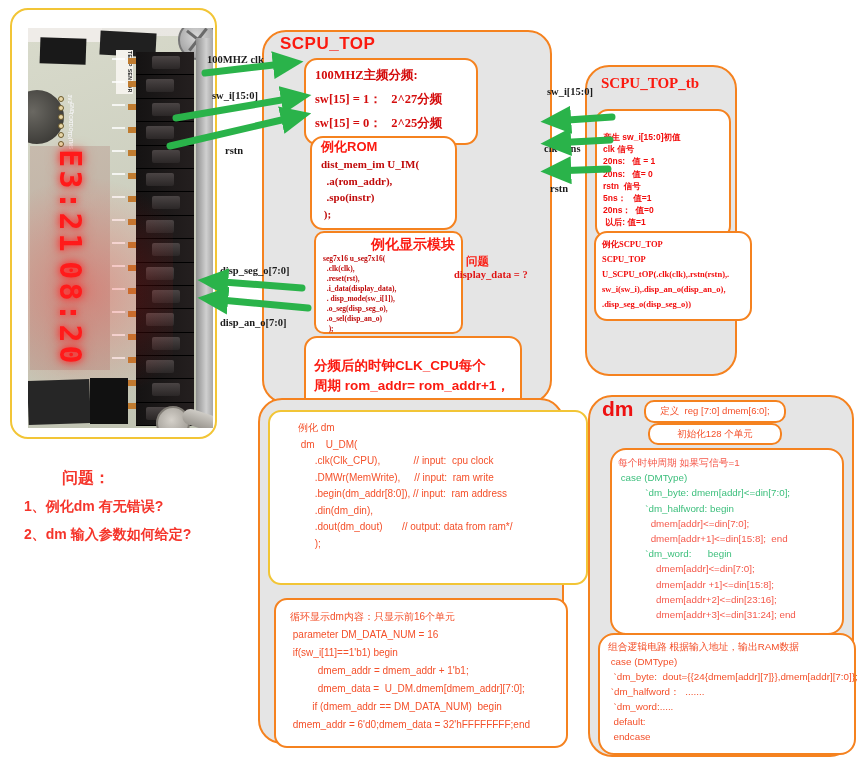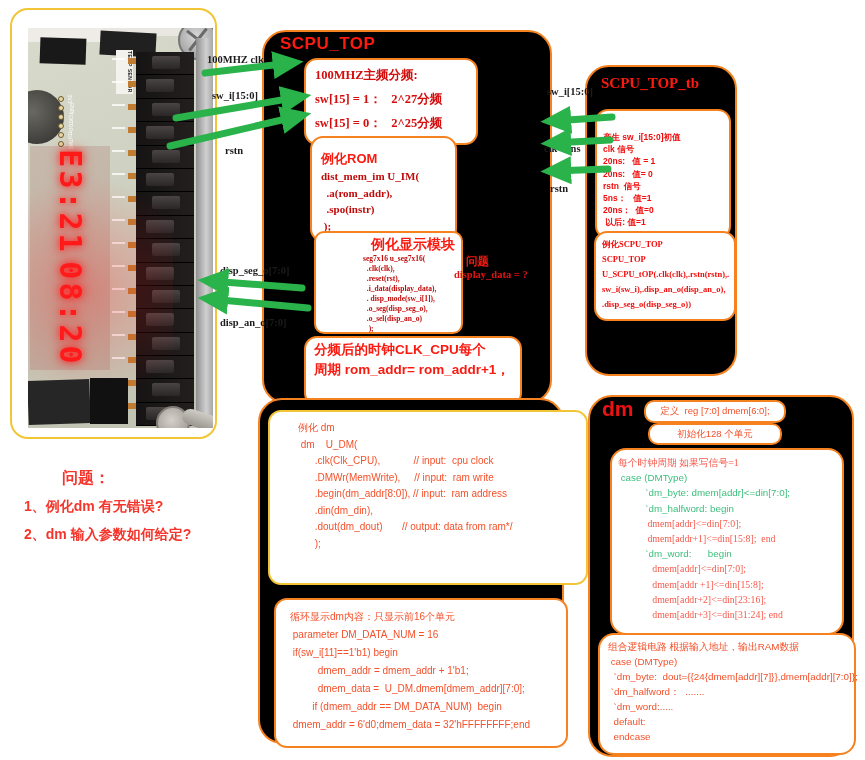--- a/index.html
+++ b/index.html
@@ -44,65 +44,65 @@
             color:#ff1a1a;text-shadow:0 0 7px rgba(255,40,40,.95),0 0 14px rgba(255,0,0,.6);white-space:nowrap;}
   .glow{position:absolute;left:-30px;top:120px;width:175px;height:285px;
         background:radial-gradient(circle,rgba(255,30,30,.30),transparent 68%);}
   .conn1{position:absolute;left:0;top:352px;width:62px;height:44px;background:#262626;transform:rotate(-2deg);}
   .conn2{position:absolute;left:62px;top:350px;width:38px;height:46px;background:#111;}
   .screw2{position:absolute;left:128px;top:378px;width:30px;height:30px;border-radius:50%;
           background:radial-gradient(circle at 45% 40%,#d5d1ca,#938f88);border:2px solid #807c75;}
   .standoff{position:absolute;left:154px;top:384px;width:36px;height:16px;border-radius:8px;
             background:linear-gradient(#cfccc6,#9a968f);transform:rotate(18deg);}
   
-  .obox{position:absolute;border:2.5px solid #f5821f;border-radius:24px;background:#000000;}
+  .obox{position:absolute;border:2.5px solid #f5821f;border-radius:24px;background:#e5e5e5;}
   .obox2{position:absolute;border:2px solid #f5821f;border-radius:13px;background:#fff;}
   .ybox{position:absolute;border:2px solid #f2c536;border-radius:13px;background:#fff;}
   .code{white-space:pre;}
   .t-red{color:#fb1a10;font-weight:bold;}
   .t-dark{color:#c00a0a;font-weight:bold;font-family:"Liberation Serif",serif;}
   .lbl{position:absolute;font-family:"Liberation Serif",serif;font-weight:bold;font-size:10.5px;color:#1c1c1c;white-space:nowrap;}
   .q-title{position:absolute;left:62px;top:468px;font-size:16px;font-weight:bold;color:#f5352b;}
   .q-item{position:absolute;font-size:14px;font-weight:bold;color:#f5352b;white-space:nowrap;}
   
   .scpu-title{position:absolute;left:16px;top:2px;font-size:17px;font-weight:bold;color:#fb1a10;letter-spacing:.5px;}
   .freq{left:40px;top:26px;width:161px;height:80px;border-width:2.5px;padding:3px 0 0 9px;}
   .freq div{font-size:12.5px;line-height:24px;color:#d40d0d;font-weight:bold;font-family:"Liberation Serif",serif;}
-  .rom{left:46px;top:104px;width:134px;height:90px;border-width:2.5px;padding:12px 0 0 9px;}
+  .rom{left:46px;top:104px;width:134px;height:90px;border-width:2.5px;padding:0 0 0 9px;}
   .rom .ttl{font-size:13px;}
   .rom div.code{font-size:11px;line-height:16.5px;}
   .disp{left:50px;top:199px;width:138px;height:96px;padding:3px 0 0 7px;border-radius:10px;}
   .disp .ttl{font-size:14px;margin-left:48px;}
-  .disp div.code{font-size:7.5px;line-height:10px;margin-left:40px;}
+  .disp div.code{font-size:7.5px;line-height:10px;}
   .qnote{position:absolute;left:190px;top:222px;}
   .qnote .l1{font-size:11.5px;font-weight:bold;color:#fb1a10;margin-left:12px;}
   .qnote .l2{font-size:10.5px;font-weight:bold;color:#e01414;font-family:"Liberation Serif",serif;}
-  .clknote{left:40px;top:304px;width:206px;height:64px;border-width:2.5px;padding:2px 0 0 8px;}
+  .clknote{left:40px;top:304px;width:206px;height:64px;border-width:2.5px;padding:18px 0 0 8px;}
   .clknote div{font-size:13.5px;line-height:20px;font-weight:bold;color:#fb1a10;white-space:nowrap;}
   
   .tb-title{position:absolute;left:14px;top:8px;font-size:15px;font-weight:bold;color:#fb1a10;font-family:"Liberation Serif",serif;}
   .tbsig{left:8px;top:42px;width:126px;height:106px;border-width:2.5px;padding:20px 0 0 6px;}
   .tbsig div{font-size:8.5px;line-height:12.2px;color:#f20c0c;font-weight:bold;}
-  .tbinst{left:7px;top:164px;width:132px;height:82px;border-width:2.5px;padding:4px 0 0 6px;}
+  .tbinst{left:7px;top:164px;width:132px;height:82px;border-width:2.5px;padding:4px 16px 0 6px;}
   .tbinst div{font-size:8.5px;line-height:15px;color:#f20c0c;font-weight:bold;font-family:"Liberation Serif",serif;}
   
   .dminst{left:8px;top:10px;width:288px;height:156px;padding:8px 0 7px 28px;}
   .dminst div{font-size:10px;line-height:16.5px;color:#f4502a;}
   .loop{left:14px;top:198px;width:276px;height:138px;padding:8px 0 0 14px;}
   .loop div{font-size:10px;line-height:18px;color:#f4502a;}
   
   .dm-title{position:absolute;left:12px;top:0px;font-size:21px;font-weight:bold;color:#ee1111;}
   .defbox{left:54px;top:3px;width:138px;height:19px;border-radius:10px;}
   .initbox{left:58px;top:26px;width:130px;height:18px;border-radius:10px;}
   .cap{font-size:9.5px;color:#f4502a;text-align:center;line-height:18px;white-space:pre;}
   .wbox{left:20px;top:51px;width:224px;height:178px;border-radius:16px;padding:5px 0 0 6px;}
   .wbox div{font-size:9.8px;line-height:15.2px;}
   .rbox{left:8px;top:236px;width:246px;height:114px;border-radius:16px;padding:4px 0 0 8px;}
   .rbox div{font-size:9.8px;line-height:15px;color:#f4502a;}
-  .g{color:#3cbf7c;} .r{color:#f5594b;font-family:Liberation Serif, serif;}
+  .g{color:#3cbf7c;} .r{color:#f5594b;}
   svg.arrows{position:absolute;left:0;top:0;pointer-events:none;}
 </style>
 </head>
 <body>
 
 <div class="canvas">
 
   <div class="board-frame"></div>
   <div class="photo">
     <div class="pcb"></div>

